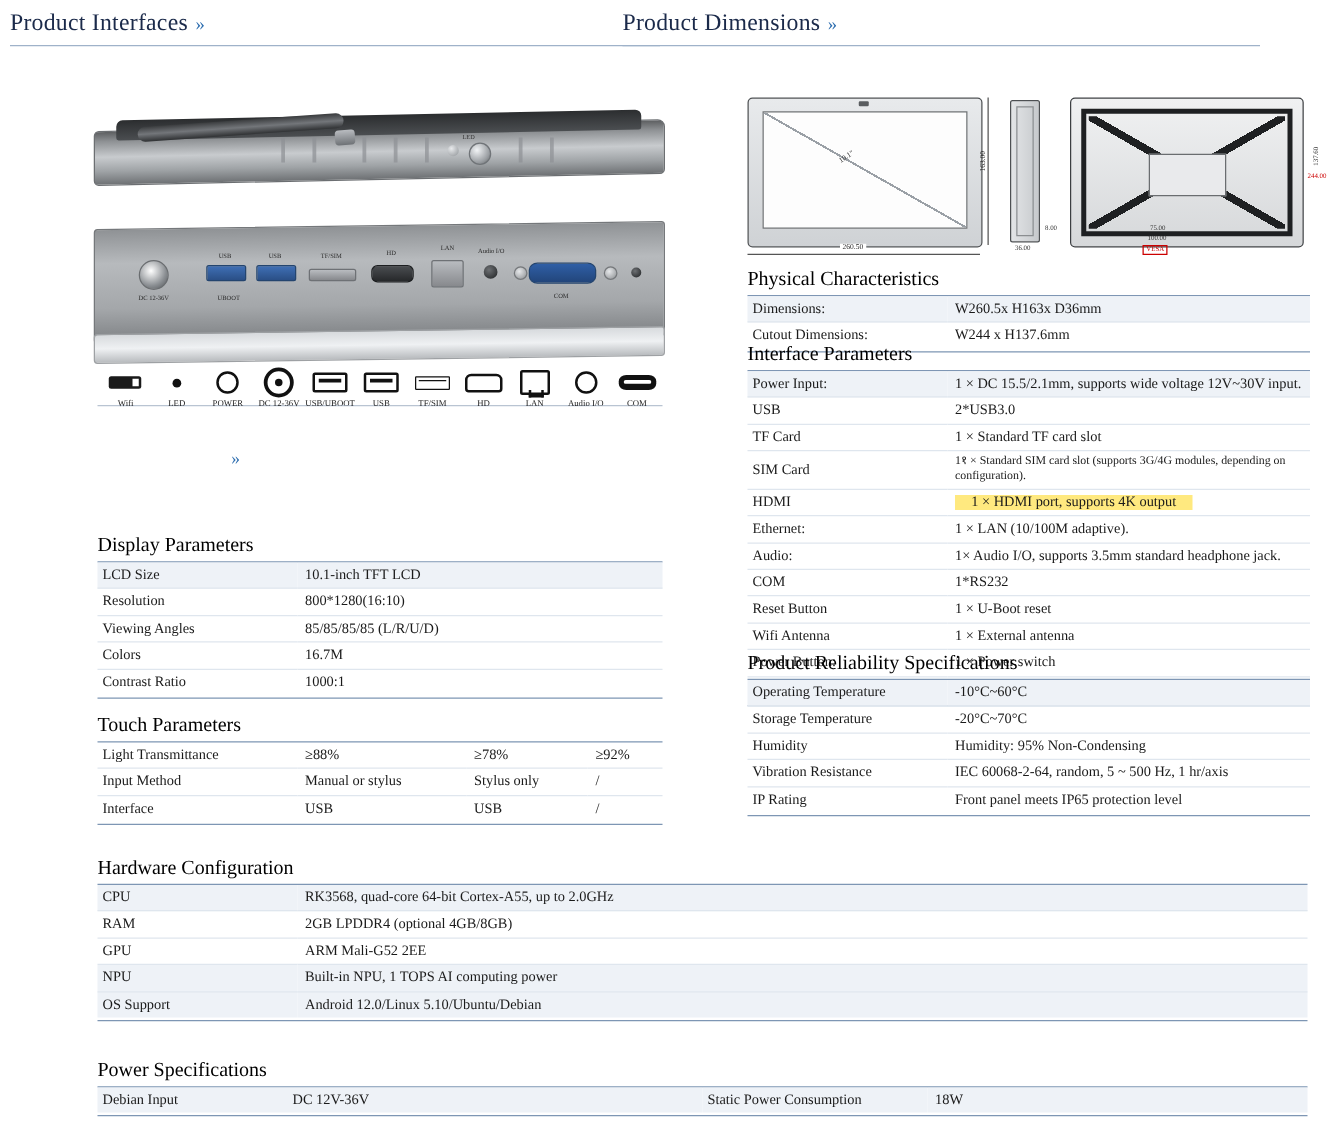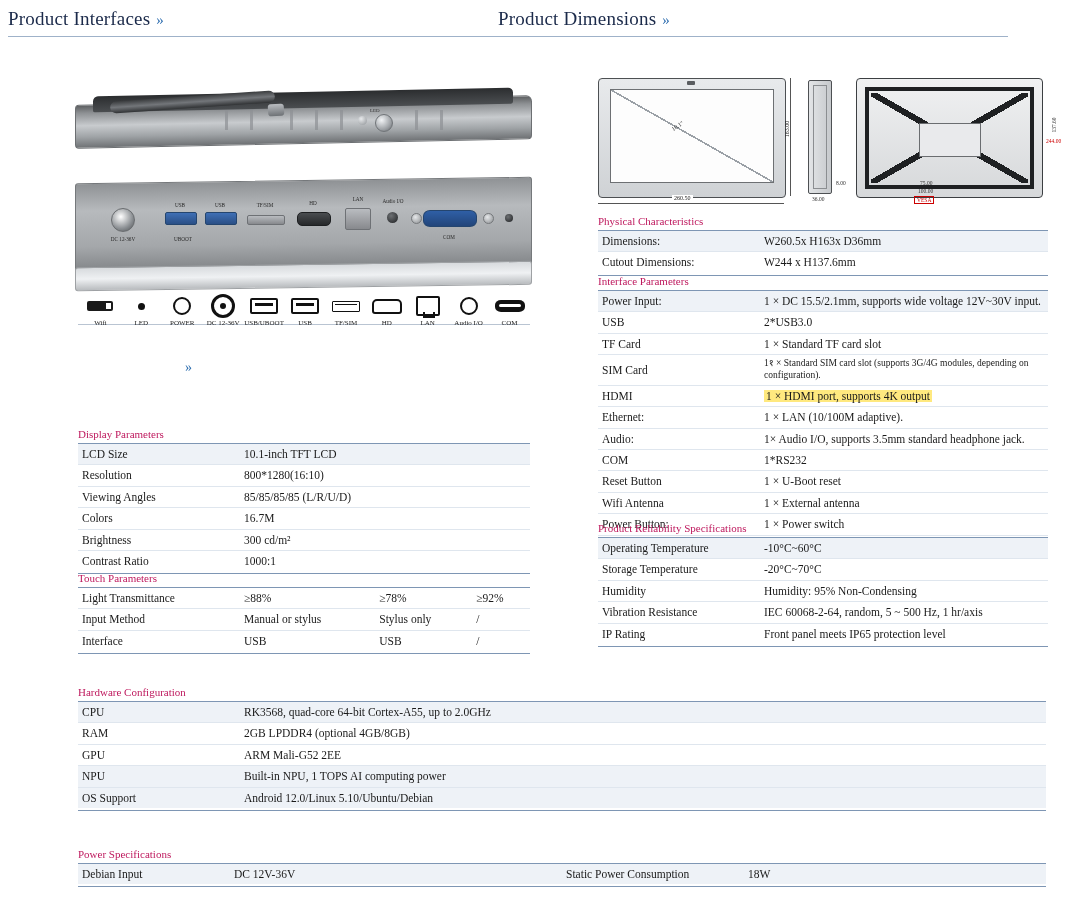--- a/index.html
+++ b/index.html
@@ -17,22 +17,22 @@
   .sec-title{
     font-family:"Liberation Serif", serif;
     font-size:19px;
     color:#1b2a4a;
     letter-spacing:0.2px;
   }
   .sec-title .chev{color:#2f6fb0;font-size:15px;margin-left:6px;}
   .title-rule{height:1px;background:#9fb2c9;margin-top:6px;}
 
   .sub-title{
-    font-size:11px;
-    color:#be185d;
+    font-size:16px;
+    color:#000000;
     margin:0 0 3px 0;
   }
   .sub-rule{height:1px;background:#7e96b4;}
 
   table.spec{
     border-collapse:collapse;
     width:100%;
     font-size:11.5px;
   }
   table.spec td{
@@ -198,21 +198,21 @@
     position:absolute;left:14px;top:14px;right:14px;bottom:14px;
     background:
       linear-gradient(to top right,transparent calc(50% - 3px),#1e2022 calc(50% - 3px),#1e2022 calc(50% + 3px),transparent calc(50% + 3px)),
       linear-gradient(to bottom right,transparent calc(50% - 3px),#1e2022 calc(50% - 3px),#1e2022 calc(50% + 3px),transparent calc(50% + 3px));
   }
   .d-rear .vesa{position:absolute;left:62px;top:44px;width:60px;height:32px;border:1px solid #6a6d70;background:#e9eaec;}
   .vesa-lbl{position:absolute;font-size:5.5px;color:#333;}
   .vesa-lbl.red{color:#c00;border:1px solid #c00;padding:0 2px;}
   .dim-small{position:absolute;font-size:5.5px;color:#333;}
 
-  .highlight{background:#ffe97f;padding:0 2px;}
+  .highlight{background:#ffe97f;padding:0 13px;}
 
   
   .pw-row{display:flex;}
   .pw-row .half{width:50%;}
   table.spec.pw td.k{width:140px;}
 </style>
 </head>
 <body>
 
 <div class="col-left">
@@ -366,24 +366,20 @@
             <td class="k">Resolution</td>
             <td>800*1280(16:10)</td>
           </tr>
       <tr>
             <td class="k">Viewing Angles</td>
             <td>85/85/85/85 (L/R/U/D)</td>
           </tr>
       <tr>
             <td class="k">Colors</td>
             <td>16.7M</td>
-          </tr>
-      <tr>
-            <td class="k">Brightness</td>
-            <td>300 cd/m²</td>
           </tr>
       <tr>
             <td class="k">Contrast Ratio</td>
             <td>1000:1</td>
           </tr>
     </tbody>
       </table>
     <div class="bottom-rule"></div>
   </div>
 

